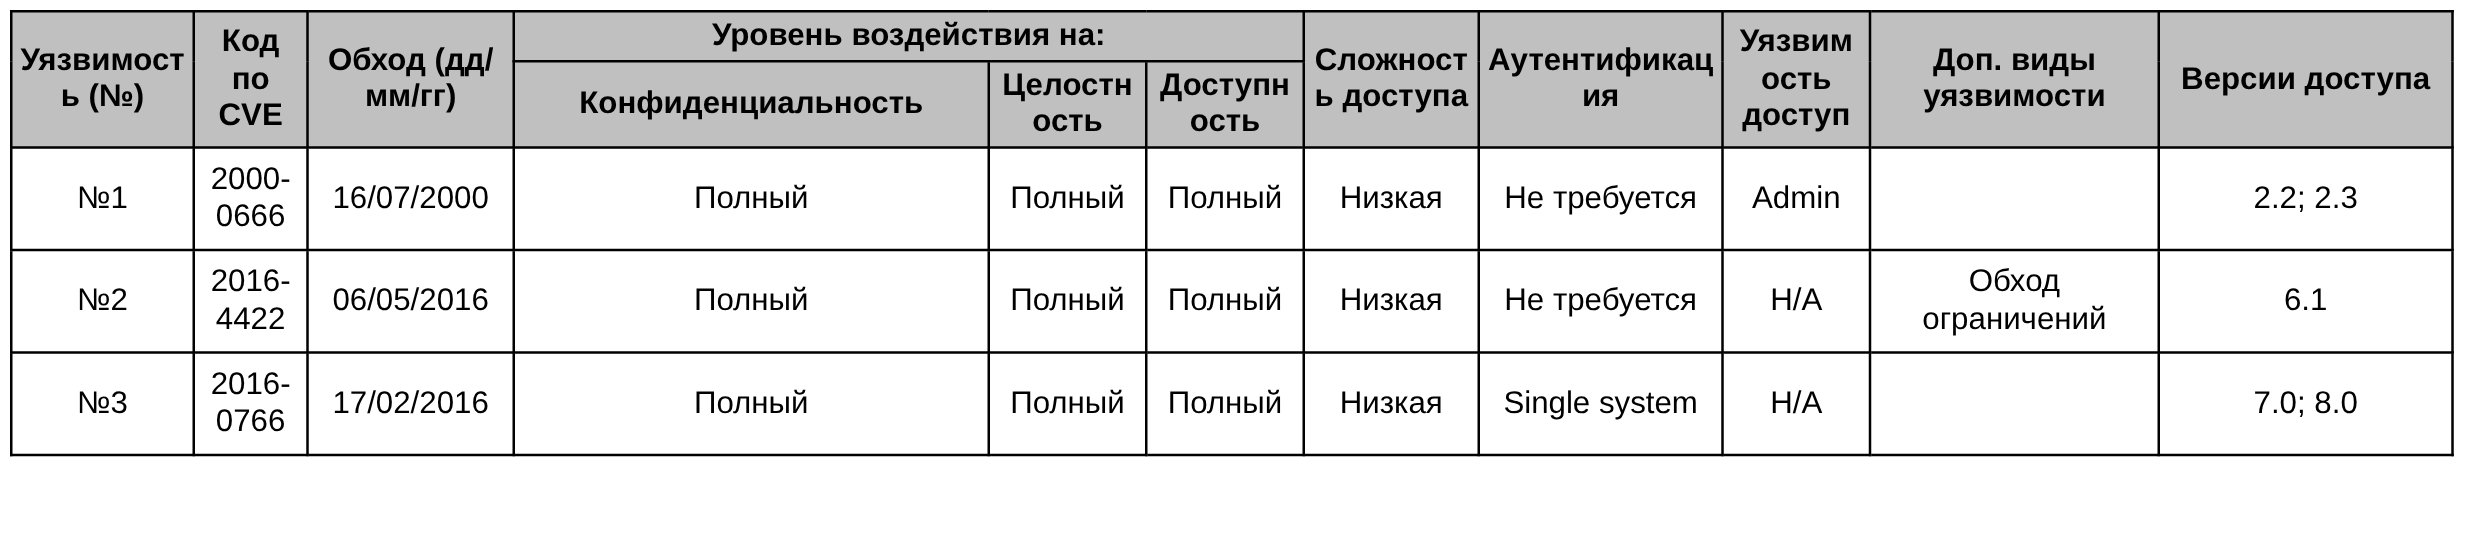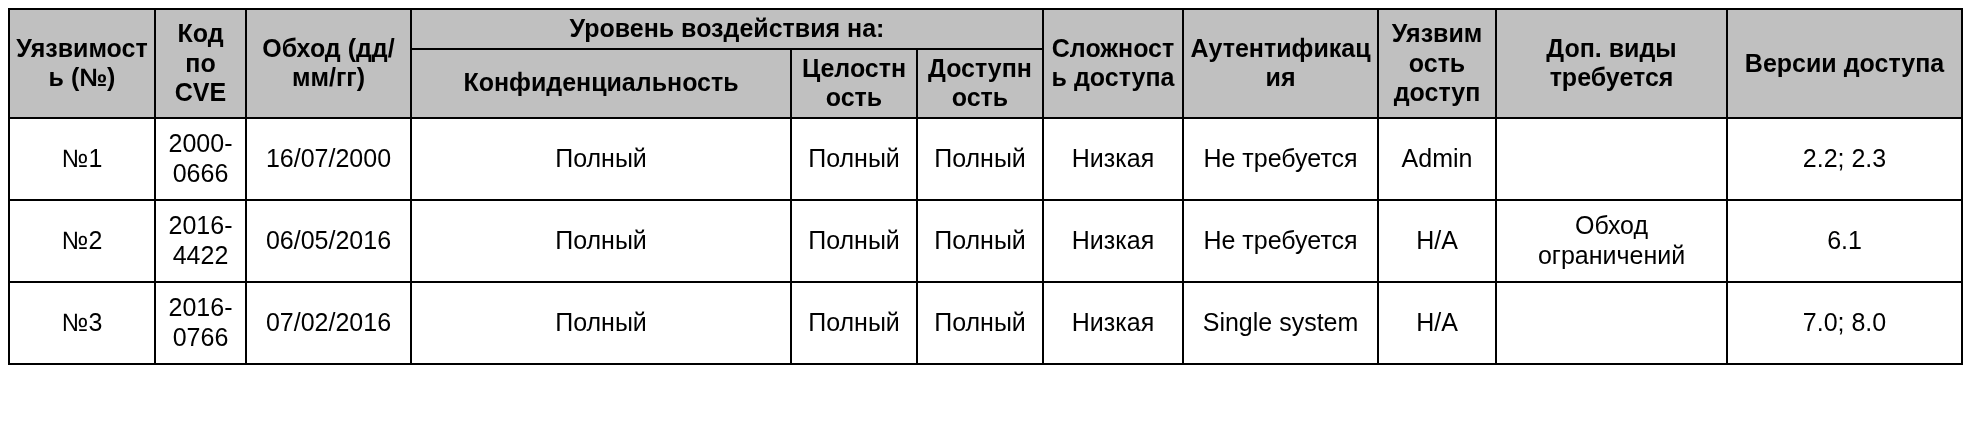--- a/index.html
+++ b/index.html
@@ -79,21 +79,21 @@
     </colgroup>
     <thead>
       <tr>
         <th rowspan="2">Уязвимость (№)</th>
         <th rowspan="2">Код по CVE</th>
         <th rowspan="2">Обход (дд/мм/гг)</th>
         <th colspan="3">Уровень воздействия на:</th>
         <th rowspan="2">Сложность доступа</th>
         <th rowspan="2">Аутентификация</th>
         <th rowspan="2">Уязвимость доступ</th>
-        <th rowspan="2">Доп. виды требуется</th>
+        <th rowspan="2">Доп. виды уязвимости</th>
         <th rowspan="2">Версии доступа</th>
       </tr>
       <tr>
         <th>Конфиденциальность</th>
         <th>Целостность</th>
         <th>Доступность</th>
       </tr>
     </thead>
     <tbody>
       <tr>
@@ -118,21 +118,21 @@
         <td>Полный</td>
         <td>Низкая</td>
         <td>Не требуется</td>
         <td>Н/А</td>
         <td>Обход ограничений</td>
         <td>6.1</td>
       </tr>
       <tr>
         <td class="idcell">№3</td>
         <td>2016-0766</td>
-        <td>07/02/2016</td>
+        <td>17/02/2016</td>
         <td>Полный</td>
         <td>Полный</td>
         <td>Полный</td>
         <td>Низкая</td>
         <td>Single system</td>
         <td>Н/А</td>
         <td></td>
         <td>7.0; 8.0</td>
       </tr>
     </tbody>

